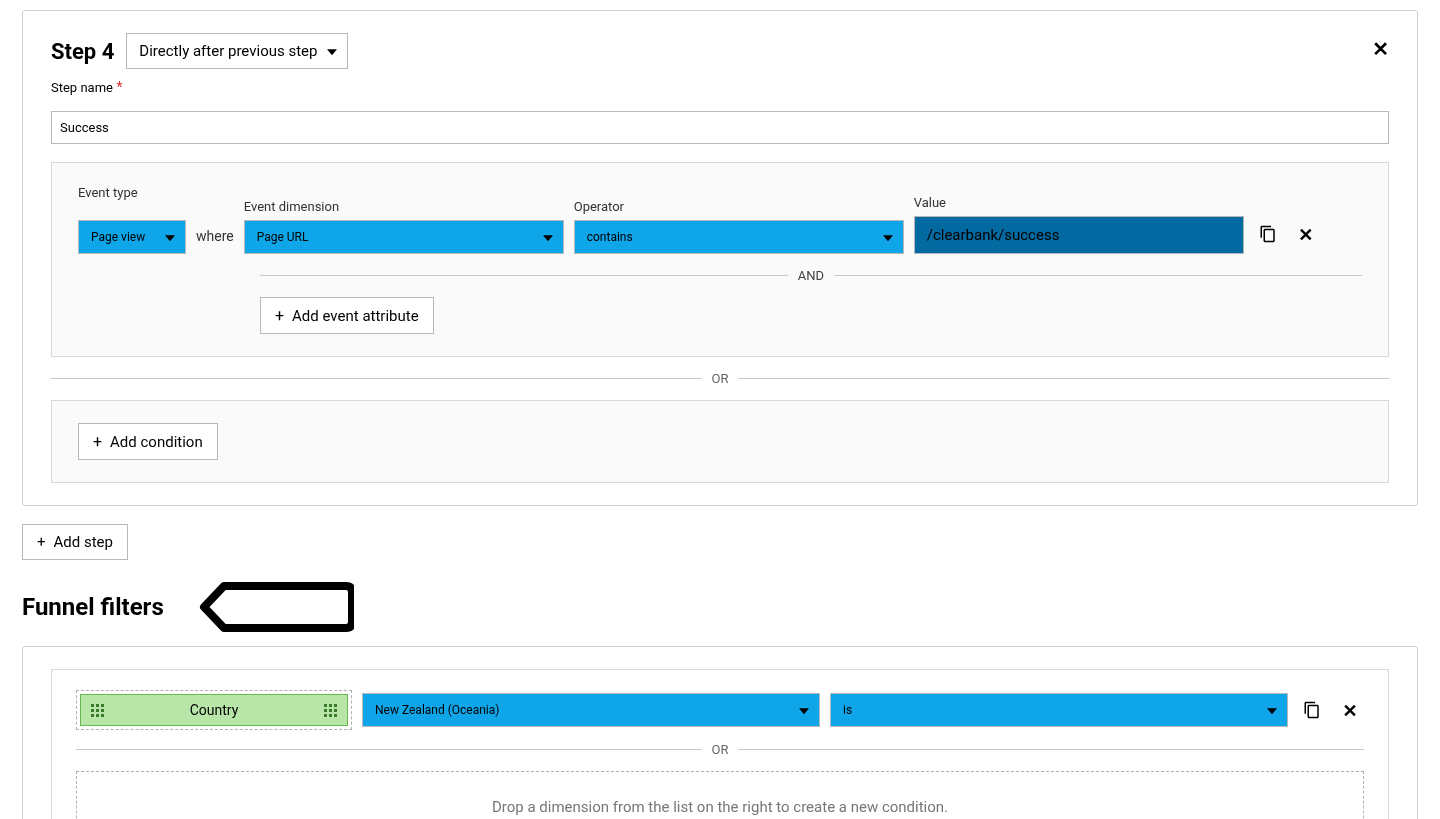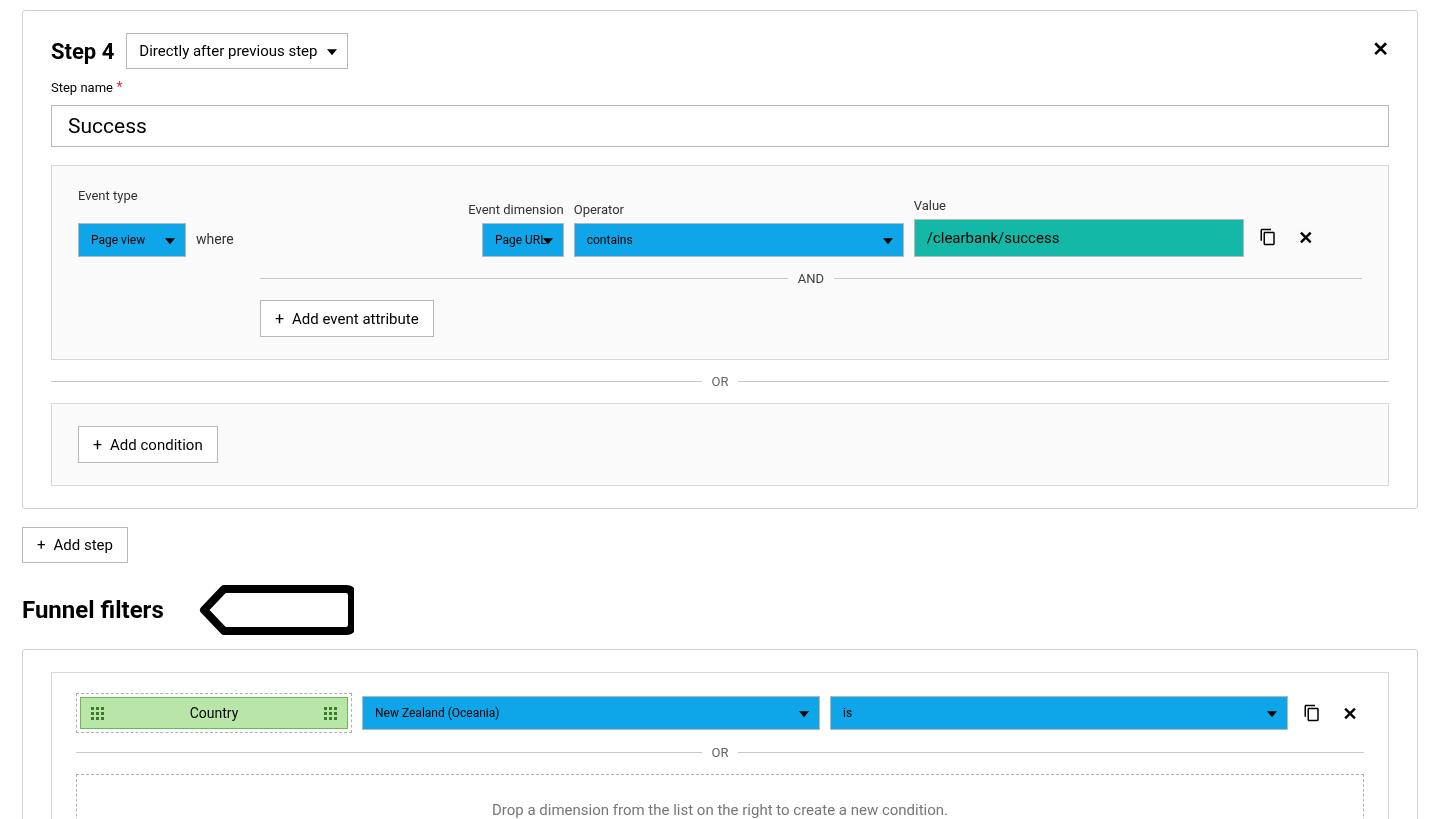--- a/index.html
+++ b/index.html
@@ -3,32 +3,32 @@
   <meta charset="utf-8">
   <style>
     * { box-sizing: border-box; margin: 0; padding: 0; font-family: -apple-system, BlinkMacSystemFont, "Segoe UI", Roboto, sans-serif; }
     body { background: #fff; padding: 10px 22px; font-size: 14px; color: #000; }
     .step-card { border: 1px solid #d0d0d0; border-radius: 3px; padding: 22px 28px 22px 28px; margin-bottom: 18px; }
     .step-header { display: flex; align-items: center; gap: 12px; margin-bottom: 10px; position: relative; }
     .step-title { font-size: 22px; font-weight: 700; }
     .select-box { border: 1px solid #b8b8b8; background: #fff; padding: 8px 30px 8px 12px; font-size: 15px; position: relative; cursor: pointer; }
     .select-box::after { content: ""; position: absolute; right: 10px; top: 50%; transform: translateY(-30%); border-left: 5px solid transparent; border-right: 5px solid transparent; border-top: 6px solid #000; }
     .close-x { position: absolute; right: 0; top: 4px; font-size: 20px; font-weight: 700; cursor: pointer; }
-    .field-label { font-size: 13px; display: inline-block; margin-bottom: 10px; }
+    .field-label { font-size: 13px; display: inline-block; margin-bottom: 16px; }
     .req { color: #d33; }
-    .text-input { width: 100%; border: 1px solid #b8b8b8; padding: 8px 16px; font-size: 21px; }
+    .text-input { width: 100%; border: 1px solid #b8b8b8; padding: 8px 8px; font-size: 13px; }
     .step-name-block { margin-bottom: 18px; }
     .inner-panel { border: 1px solid #d8d8d8; background: #fafafa; padding: 22px 26px; }
     .event-row { display: flex; align-items: flex-end; gap: 10px; }
     .col { display: flex; flex-direction: column; }
     .col-label { font-size: 13px; margin-bottom: 6px; color: #333; }
     .where-lbl { font-size: 14px; padding-bottom: 10px; color: #333; }
     .dropdown { border: 1px solid #b8b8b8; background: #0ea5e9; padding: 9px 16px 9px 12px; font-size: 12px; position: relative; cursor: pointer; }
     .dropdown::after { content: ""; position: absolute; right: 10px; top: 50%; transform: translateY(-30%); border-left: 5px solid transparent; border-right: 5px solid transparent; border-top: 6px solid #000; }
-    .value-input { border: 1px solid #b8b8b8; background: #14b8a6; padding: 9px 12px; font-size: 15px; }
+    .value-input { border: 1px solid #b8b8b8; background: #0369a1; padding: 9px 12px; font-size: 15px; }
     .icon-btn { cursor: pointer; display: inline-flex; align-items: center; justify-content: center; width: 28px; height: 28px; }
     .copy-icon-svg { width: 18px; height: 18px; }
     .x-icon { font-size: 18px; font-weight: 700; }
     .divider-line { display: flex; align-items: center; margin: 14px 0 14px 182px; }
     .divider-line .rule { flex: 1; height: 1px; background: #c8c8c8; }
     .divider-line .word { padding: 0 10px; font-size: 13px; color: #404040; }
     .btn-outline { border: 1px solid #b8b8b8; background: #fff; padding: 8px 14px; font-size: 15px; cursor: pointer; display: inline-flex; align-items: center; gap: 8px; }
     .btn-outline .plus { font-size: 16px; font-weight: 400; }
     .or-divider { display: flex; align-items: center; margin: 14px 0; }
     .or-divider .rule { flex: 1; height: 1px; background: #c8c8c8; }
@@ -74,21 +74,21 @@
 
   <div class="inner-panel">
     <div class="event-row">
       <div class="col" style="width:108px;gap:14px;">
         <span class="col-label">Event type</span>
         <div class="dropdown">
           <span>Page view</span>
         </div>
       </div>
       <span class="where-lbl">where</span>
-      <div class="col" style="flex:1; max-width:320px;align-items:flex-end;">
+      <div class="col" style="flex:1; max-width:320px;">
         <span class="col-label">Event dimension</span>
         <div class="dropdown">
           <span>Page URL</span>
         </div>
       </div>
       <div class="col" style="flex:1; max-width:330px;">
         <span class="col-label">Operator</span>
         <div class="dropdown">
           <span>contains</span>
         </div>

